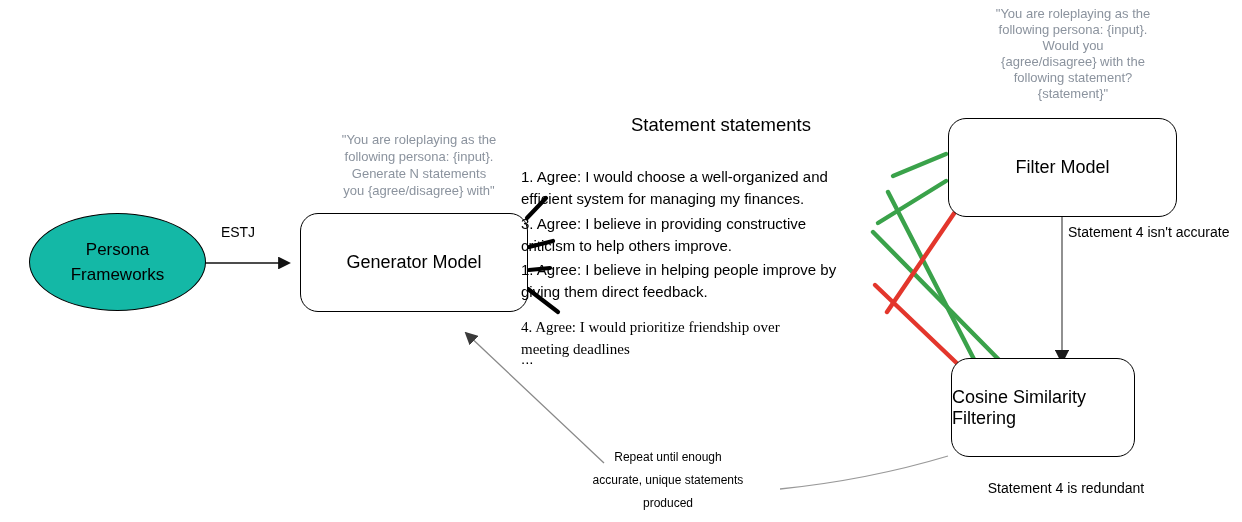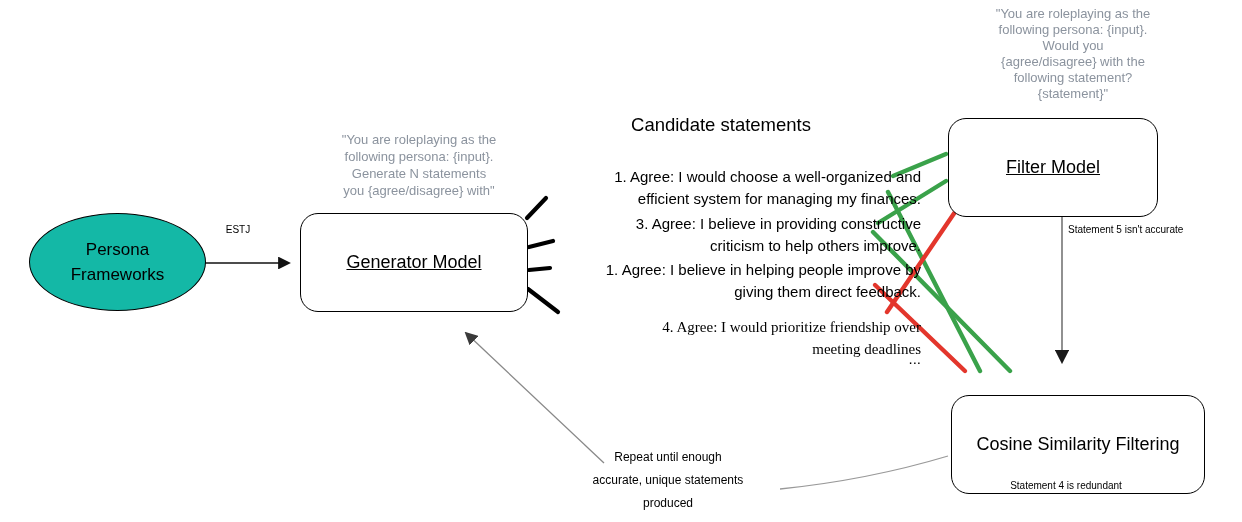--- a/index.html
+++ b/index.html
@@ -44,36 +44,36 @@
     color: #8b939e;
     font-size: 13px;
     line-height: 17px;
     text-align: center;
   }
   .prompt-tr { line-height: 16px; }
   .stmt {
     position: absolute;
     left: 521px;
     width: 400px;
-    text-align: right;
+    text-align: left;
     font-size: 15px;
     line-height: 22px;
     color: #000;
   }
   .title {
     position: absolute;
     left: 521px;
     width: 400px;
     text-align: center;
     font-size: 18.5px;
     color: #000;
   }
   .small-label {
     position: absolute;
-    font-size: 10px;
+    font-size: 14px;
     color: #000;
   }
   svg.layer {
     position: absolute;
     left: 0; top: 0;
     width: 1242px; height: 522px;
     pointer-events: none;
   }
 </style>
 </head>
@@ -121,48 +121,48 @@
     <span class="preline center">Persona
 Frameworks</span>
   </div>
 
   <div class="small-label center" style="left:203px; top:224px; width:70px;">ESTJ</div>
 
   <div class="prompt preline" style="left:309px; top:131px; width:220px;">"You are roleplaying as the
 following persona: {input}.
 Generate N statements
 you {agree/disagree} with"</div>
-  <div class="node" style="left:300px; top:213px; width:228px; height:99px;text-decoration:underline;">
+  <div class="node" style="left:300px; top:213px; width:228px; height:99px;">
     <span>Generator Model</span>
   </div>
 
-  <div class="title" style="top:114px;">Candidate statements</div>
+  <div class="title" style="top:114px;">Statement statements</div>
   <div class="stmt preline" style="top:166px;">1. Agree: I would choose a well-organized and
 efficient system for managing my finances.</div>
   <div class="stmt preline" style="top:213px;">3. Agree: I believe in providing constructive
 criticism to help others improve.</div>
   <div class="stmt preline" style="top:259px;">1. Agree: I believe in helping people improve by
 giving them direct feedback.</div>
   <div class="stmt preline" style="top:316px;font-family:Liberation Serif, serif;">4. Agree: I would prioritize friendship over
 meeting deadlines</div>
   <div class="stmt" style="top:348px;">...</div>
 
   <div class="prompt prompt-tr preline" style="left:963px; top:6px; width:220px;">"You are roleplaying as the
 following persona: {input}.
 Would you
 {agree/disagree} with the
 following statement?
 {statement}"</div>
-  <div class="node" style="left:948px; top:118px; width:210px; height:99px;text-decoration:underline;">
+  <div class="node" style="left:948px; top:118px; width:229px; height:99px;">
     <span>Filter Model</span>
   </div>
 
-  <div class="small-label" style="left:1068px; top:224px;">Statement 5 isn't accurate</div>
+  <div class="small-label" style="left:1068px; top:224px;">Statement 4 isn't accurate</div>
 
-  <div class="node" style="left:951px; top:395px; width:254px; height:99px;">
+  <div class="node" style="left:951px; top:358px; width:184px; height:99px;">
     <span>Cosine Similarity Filtering</span>
   </div>
 
   <div class="small-label center" style="left:951px; top:480px; width:230px;">Statement 4 is redundant</div>
 
   <div class="abs preline center" style="left:558px; top:446px; width:220px; font-size:12px; line-height:23px; color:#000;">Repeat until enough
 accurate, unique statements
 produced</div>
 
 </div>

